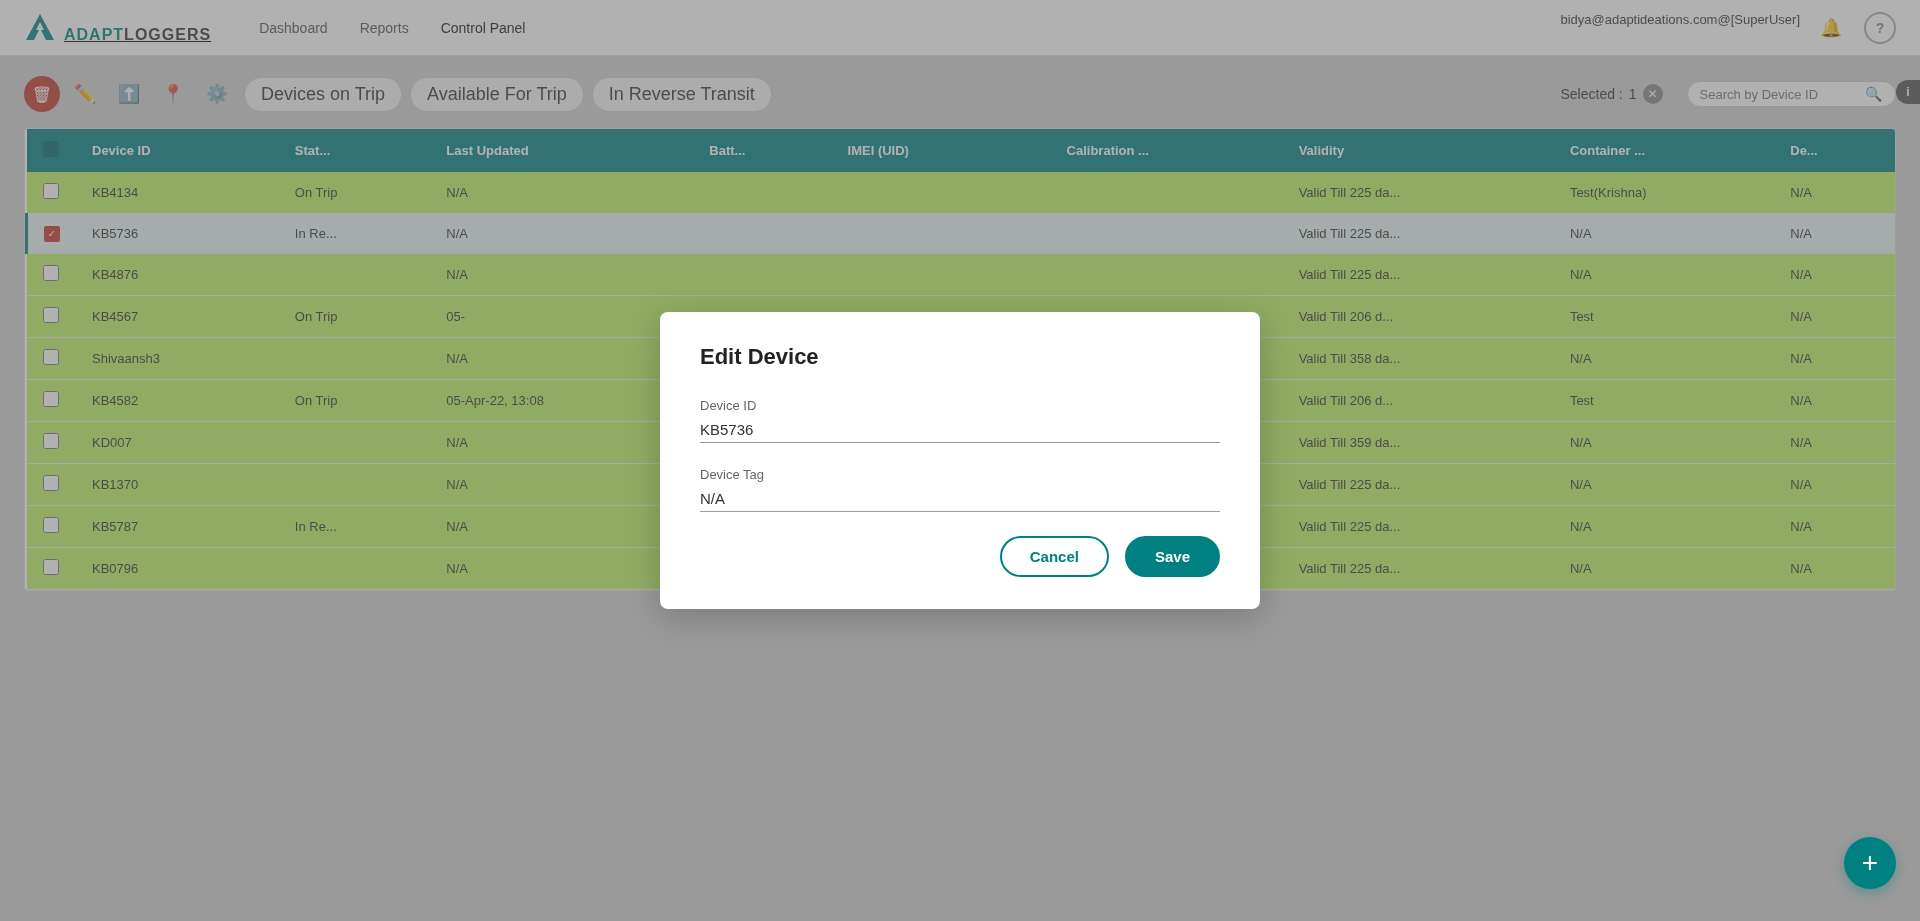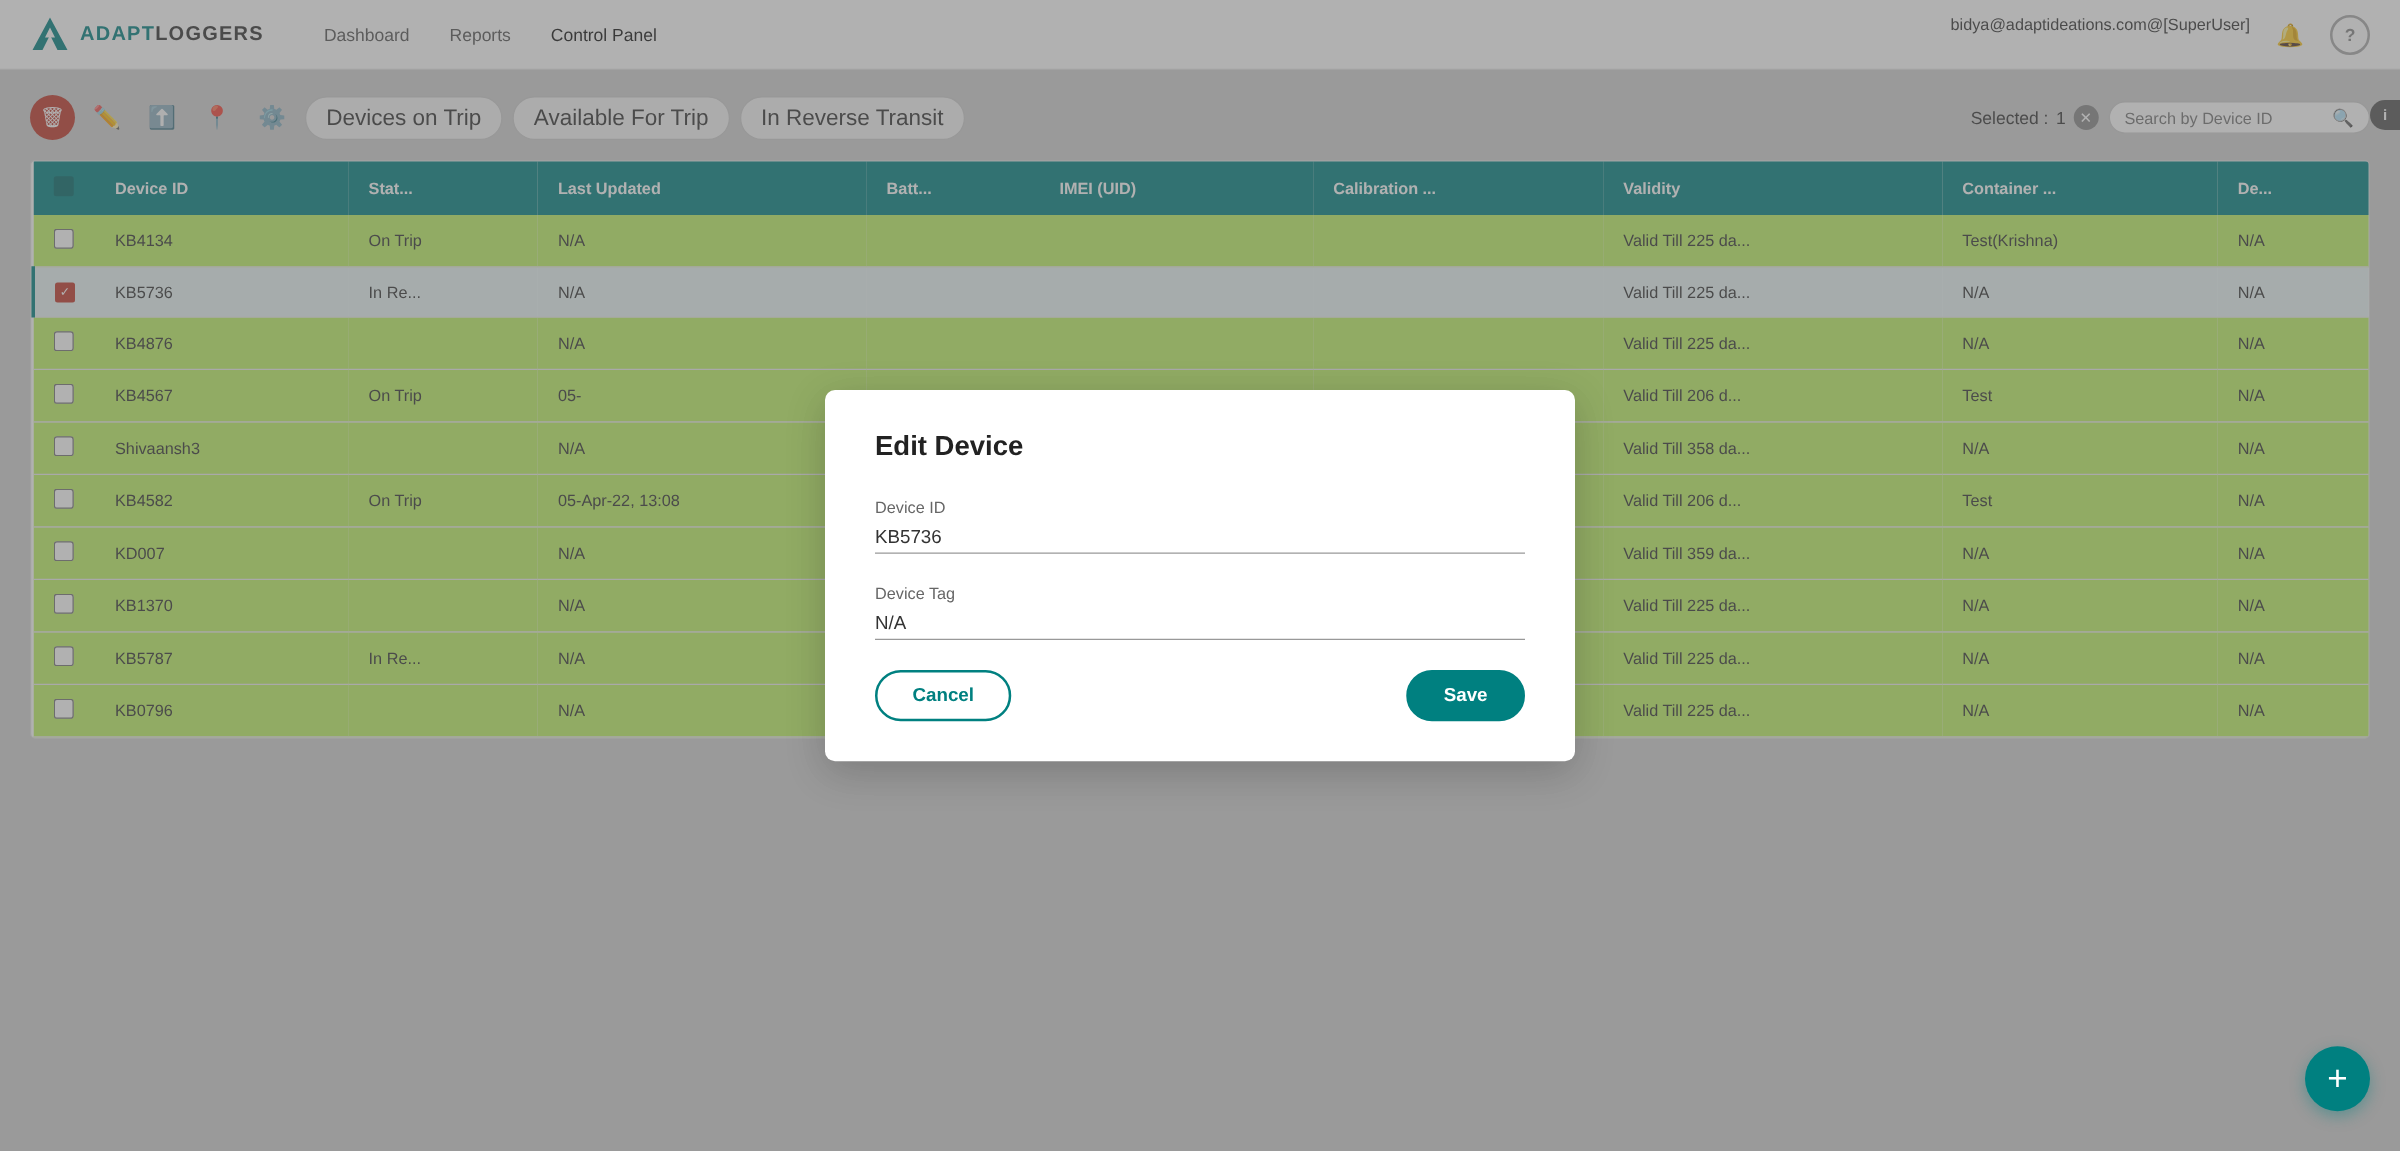--- a/index.html
+++ b/index.html
@@ -11,22 +11,23 @@
       display: flex;
       align-items: center;
       padding: 0 24px;
       height: 56px;
       border-bottom: 1px solid #e0e0e0;
       position: relative;
       z-index: 10;
     }
     .navbar-logo {
       display: flex;
-      align-items: center;
+      align-items: flex-end;
       margin-right: 48px;
+      text-decoration: underline;
     }
     .logo-icon {
       width: 32px;
       height: 32px;
       margin-right: 8px;
     }
     .logo-text {
       font-size: 16px;
       font-weight: 700;
       letter-spacing: 1px;
@@ -129,21 +130,21 @@
       border: 1px solid #ccc;
       background: #f5f5f5;
       font-size: 18px;
       cursor: pointer;
       color: #333;
     }
     .toolbar-right {
       margin-left: auto;
       display: flex;
       align-items: center;
-      gap: 8px;
+      gap: 24px;
     }
     .selected-badge {
       display: flex;
       align-items: center;
       gap: 6px;
       font-size: 14px;
       color: #333;
     }
     .badge-close {
       width: 20px; height: 20px;
@@ -277,21 +278,21 @@
       border: none;
       border-bottom: 1px solid #999;
       font-size: 15px;
       padding: 4px 0;
       outline: none;
       color: #333;
       background: transparent;
     }
     .modal-actions {
       display: flex;
-      justify-content: space-between;
+      justify-content: flex-end;
       gap: 16px;
       margin-top: 8px;
     }
     .btn-cancel {
       padding: 10px 28px;
       border-radius: 24px;
       border: 2px solid #008080;
       background: #fff;
       color: #008080;
       font-size: 15px;

